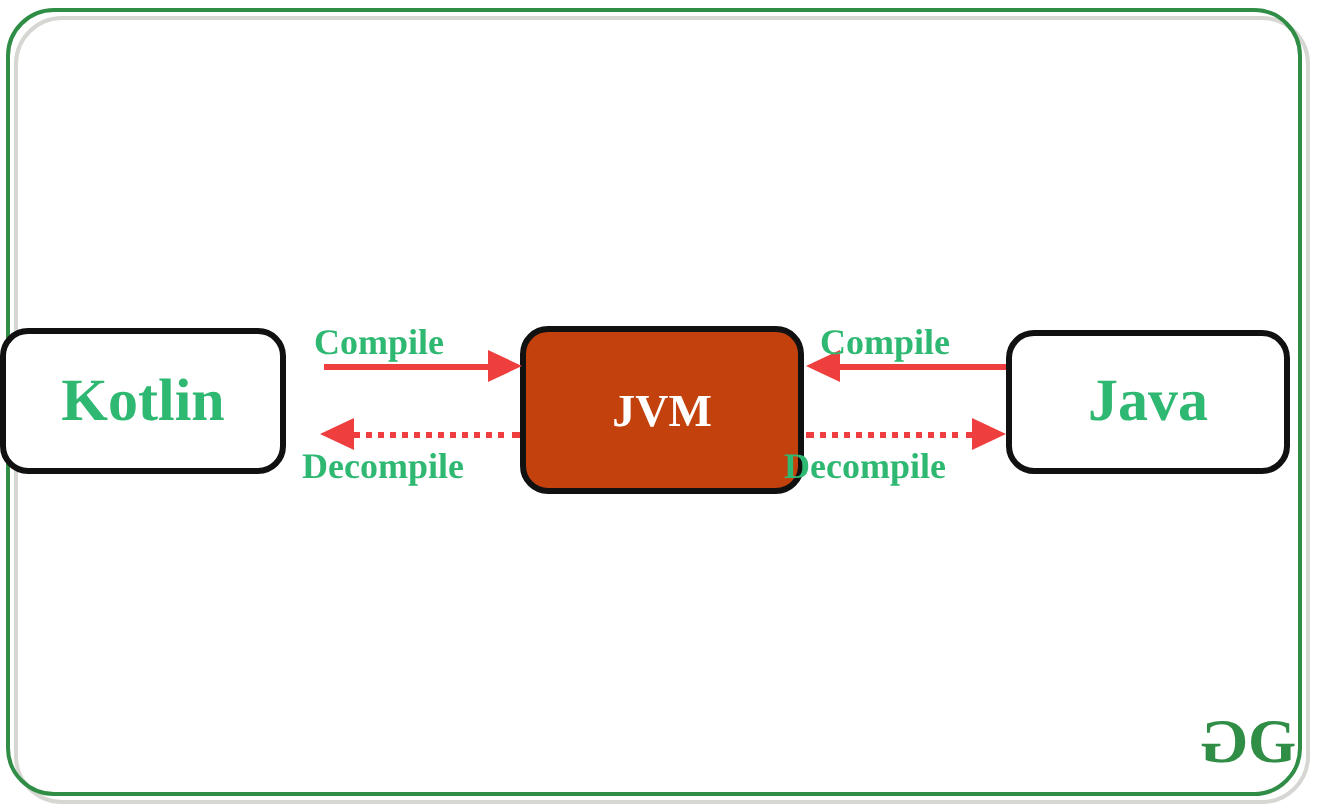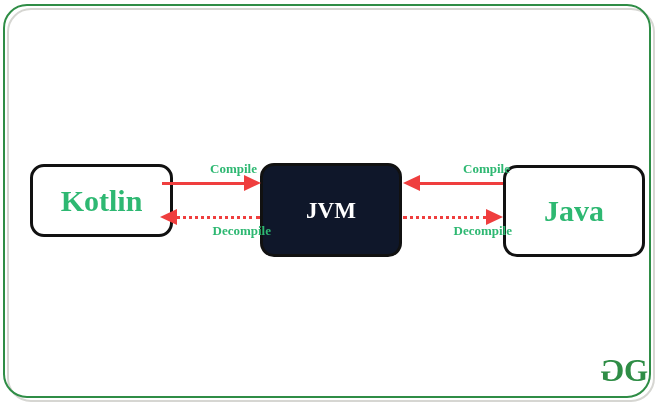--- a/index.html
+++ b/index.html
@@ -20,38 +20,38 @@
     position: absolute; left: 3px; top: 4px; width: 648px; height: 394px;
     border: 2px solid #2f8d46; border-radius: 24px; background: transparent;
   }
 
   .node {
     position: absolute; display: flex; flex-direction: column;
     align-items: center; justify-content: center;
     border: 3px solid #111111; border-radius: 14px;
     font-weight: bold; text-align: center; background: #ffffff;
   }
-  .node-kotlin { left: 30px; top: 164px; width: 143px; height: 73px;
+  .node-kotlin { left: 0; top: 164px; width: 143px; height: 73px;
     color: #2eb872; font-size: 30px; }
-  .node-jvm { left: 260px; top: 163px; width: 142px; height: 94px;
-    background: #0f172a; color: #ffffff; font-size: 23px; line-height: 31px; }
-  .node-java { left: 503px; top: 165px; width: 142px; height: 92px;
+  .node-jvm { left: 260px; top: 163px; width: 142px; height: 84px;
+    background: #c2410c; color: #ffffff; font-size: 23px; line-height: 31px; }
+  .node-java { left: 503px; top: 165px; width: 142px; height: 72px;
     color: #2eb872; font-size: 30px; }
 
   .shaft { position: absolute; height: 0; border-top: 3px solid #ef3e3e; }
   .shaft.dotted { border-top-style: dotted; }
   .head { position: absolute; width: 0; height: 0; }
   .head-right { border-left: 17px solid #ef3e3e;
     border-top: 8px solid transparent; border-bottom: 8px solid transparent; }
   .head-left { border-right: 17px solid #ef3e3e;
     border-top: 8px solid transparent; border-bottom: 8px solid transparent; }
 
   .edge-label {
     position: absolute; color: #2eb872; font-weight: bold;
-    font-size: 13px; text-align: right; white-space: nowrap;
+    font-size: 18px; text-align: left; white-space: nowrap;
   }
 
   .logo {
     position: absolute; left: 596px; top: 353px; width: 56px;
     color: #2f8d46; font-weight: bold; font-size: 31px;
     letter-spacing: -3px; text-align: center;
   }
   .logo .mirrored { display: inline-block; transform: scaleX(-1); }
 </style>
 </head>

